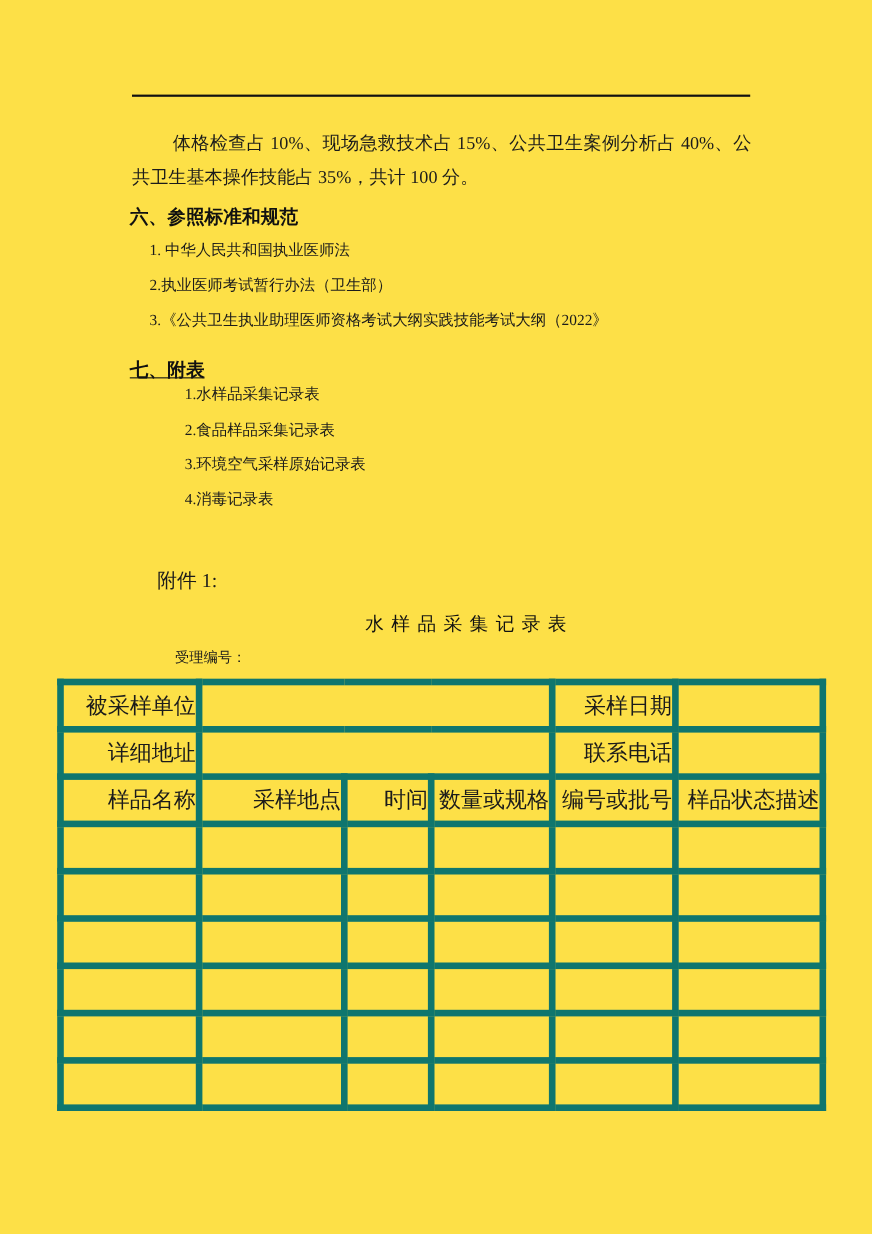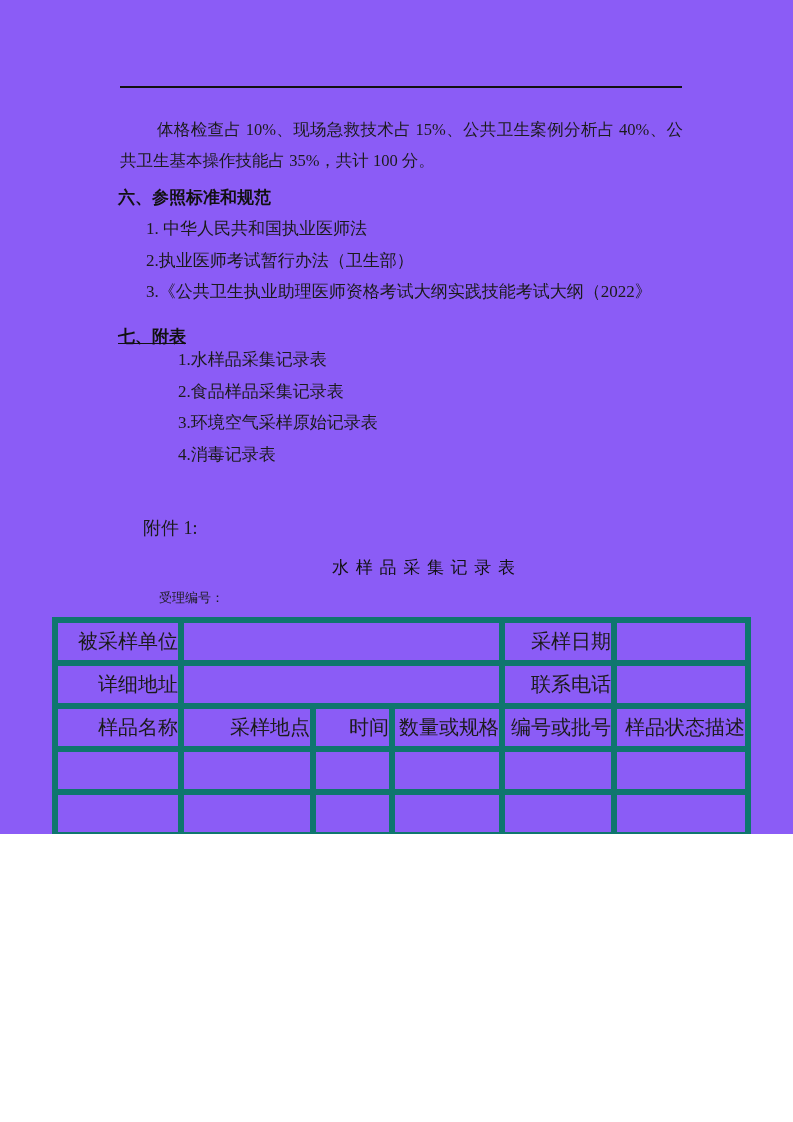--- a/index.html
+++ b/index.html
@@ -1,20 +1,20 @@
 <!DOCTYPE html>
 <html><head>
 <meta charset="utf-8">
 <style>
   html, body { margin: 0; padding: 0; background: #ffffff; }
   .page {
     position: relative;
     width: 793px;
-    height: 834px;
-    background: #8b5cf6;
+    height: 1122px;
+    background: #fde047;
     color: #1b1b1b;
     font-family: "Liberation Serif", "DejaVu Serif", serif;
     overflow: hidden;
   }
   .header-rule {
     position: absolute;
     left: 120px; top: 86px;
     width: 562px; height: 2px;
     background: #111111;
   }
@@ -36,23 +36,23 @@
     font-weight: bold;
     font-size: 17px;
     line-height: 22px;
     color: #111111;
     text-align: right;
   }
   .h-six  { top: 187px; }
   .h-seven{ top: 326px; text-decoration: underline; }
   .num-list {
     position: absolute;
-    left: 146px;
-    margin: 0;
-    font-size: 17px;
+    left: 136px;
+    margin: 0;
+    font-size: 14px;
     line-height: 31.5px;
     white-space: nowrap;
   }
   .list-six   { top: 213px; }
   .list-seven { top: 344px; margin-left: 32px; }
   .attachment-label {
     position: absolute;
     left: 143px; top: 518px;
     font-size: 18px;
     line-height: 20px;

